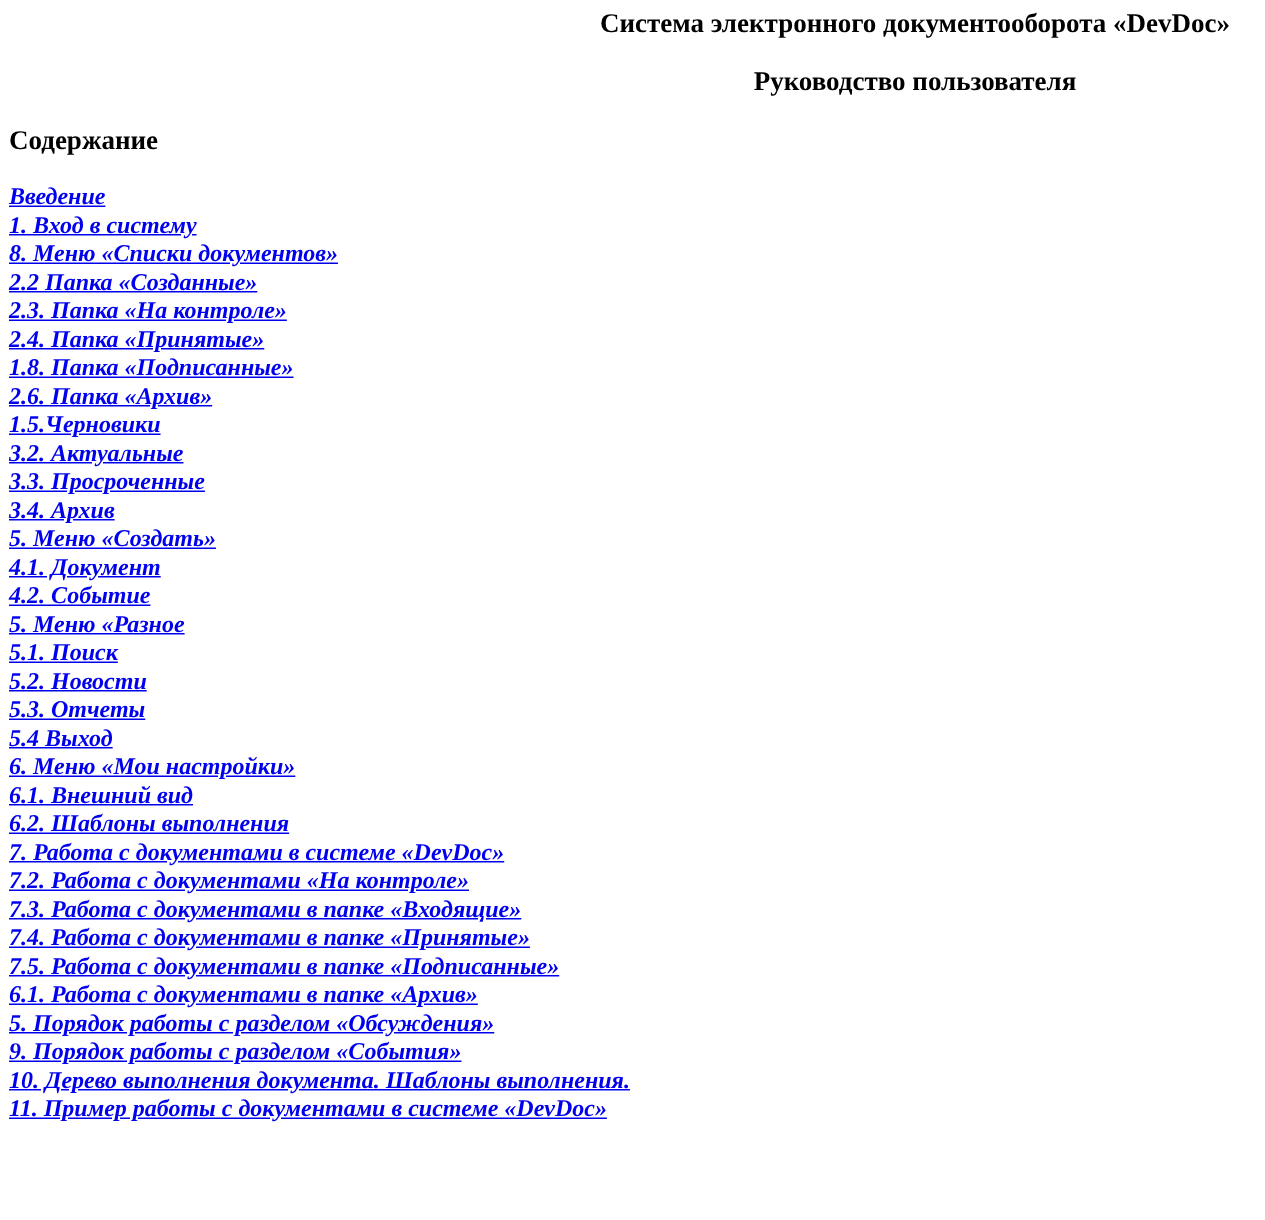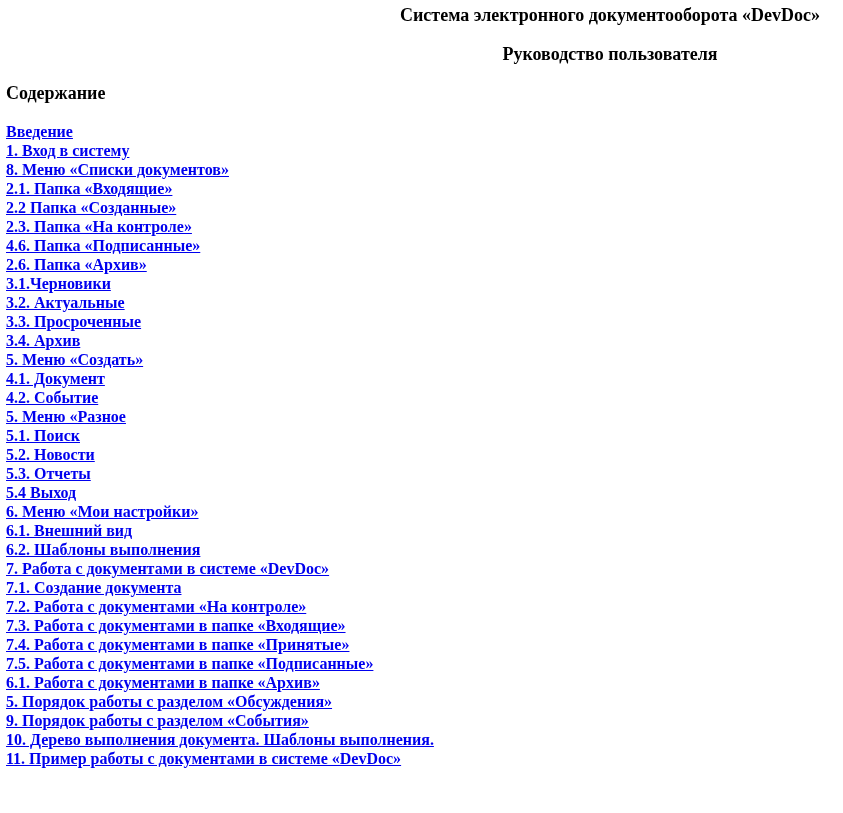--- a/index.html
+++ b/index.html
@@ -43,55 +43,55 @@
     line-height: 19px;
     margin: 18px 0 0 0;
   }
   .toc a {
     display: block;
     width: max-content;
     color: var(--link-color);
     text-decoration: underline;
     font-weight: bold;
     cursor: pointer;
+    font-style: italic;
   }
 </style>
 </head>
 <body>
 
 <div class="doc">
   <p class="title">Система электронного документооборота «DevDoc»</p>
   <p class="subtitle">Руководство пользователя</p>
   <p class="contents-heading">Содержание</p>
   <div class="toc">
       <a href="#">Введение</a>
       <a href="#">1. Вход в систему</a>
       <a href="#">8. Меню «Списки документов»</a>
-      <a href="#">2.1. Папка «Входящие»</a>
       <a href="#">2.2 Папка «Созданные»</a>
       <a href="#">2.3. Папка «На контроле»</a>
-      <a href="#">4.6. Папка «Подписанные»</a>
+      <a href="#">2.4. Папка «Принятые»</a>
+      <a href="#">1.8. Папка «Подписанные»</a>
       <a href="#">2.6. Папка «Архив»</a>
-      <a href="#">3.1.Черновики</a>
+      <a href="#">1.5.Черновики</a>
       <a href="#">3.2. Актуальные</a>
       <a href="#">3.3. Просроченные</a>
       <a href="#">3.4. Архив</a>
       <a href="#">5. Меню «Создать»</a>
       <a href="#">4.1. Документ</a>
       <a href="#">4.2. Событие</a>
       <a href="#">5. Меню «Разное</a>
       <a href="#">5.1. Поиск</a>
       <a href="#">5.2. Новости</a>
       <a href="#">5.3. Отчеты</a>
       <a href="#">5.4 Выход</a>
       <a href="#">6. Меню «Мои настройки»</a>
       <a href="#">6.1. Внешний вид</a>
       <a href="#">6.2. Шаблоны выполнения</a>
       <a href="#">7. Работа с документами в системе «DevDoc»</a>
-      <a href="#">7.1. Создание документа</a>
       <a href="#">7.2. Работа с документами «На контроле»</a>
       <a href="#">7.3. Работа с документами в папке «Входящие»</a>
       <a href="#">7.4. Работа с документами в папке «Принятые»</a>
       <a href="#">7.5. Работа с документами в папке «Подписанные»</a>
       <a href="#">6.1. Работа с документами в папке «Архив»</a>
       <a href="#">5. Порядок работы с разделом «Обсуждения»</a>
       <a href="#">9. Порядок работы с разделом «События»</a>
       <a href="#">10. Дерево выполнения документа. Шаблоны выполнения.</a>
       <a href="#">11. Пример работы с документами в системе «DevDoc»</a>
     </div>

